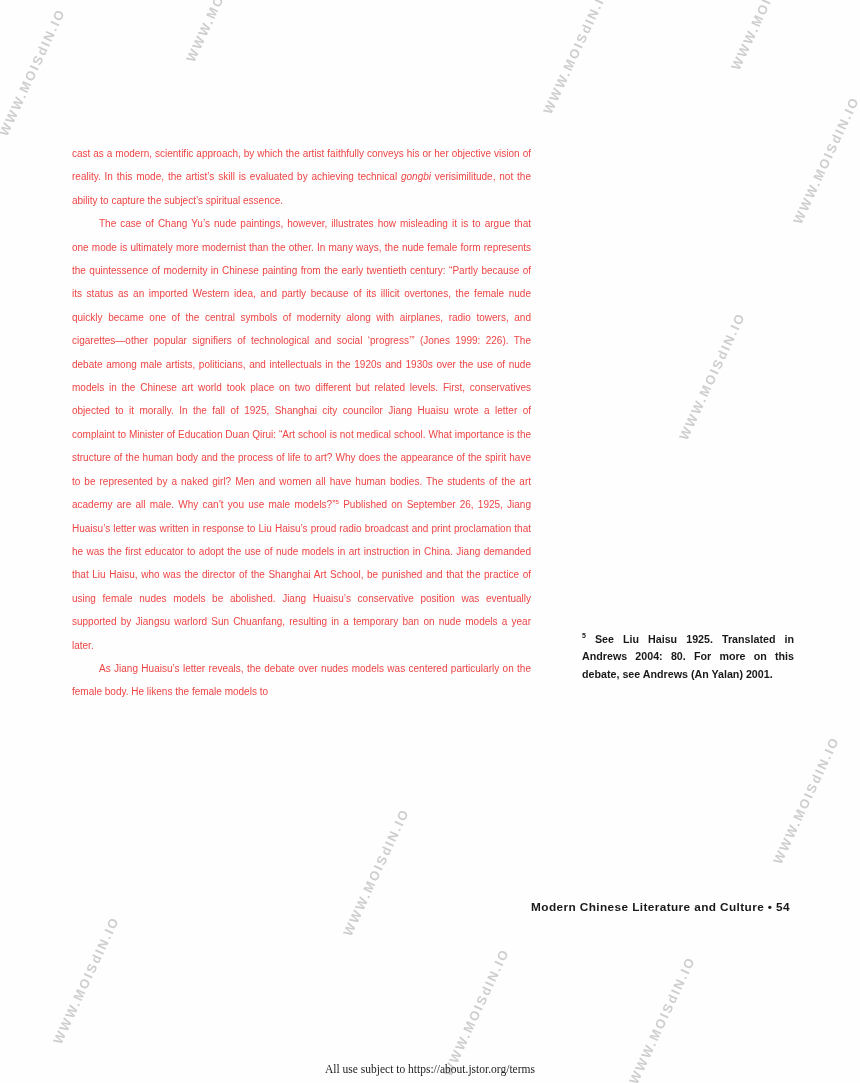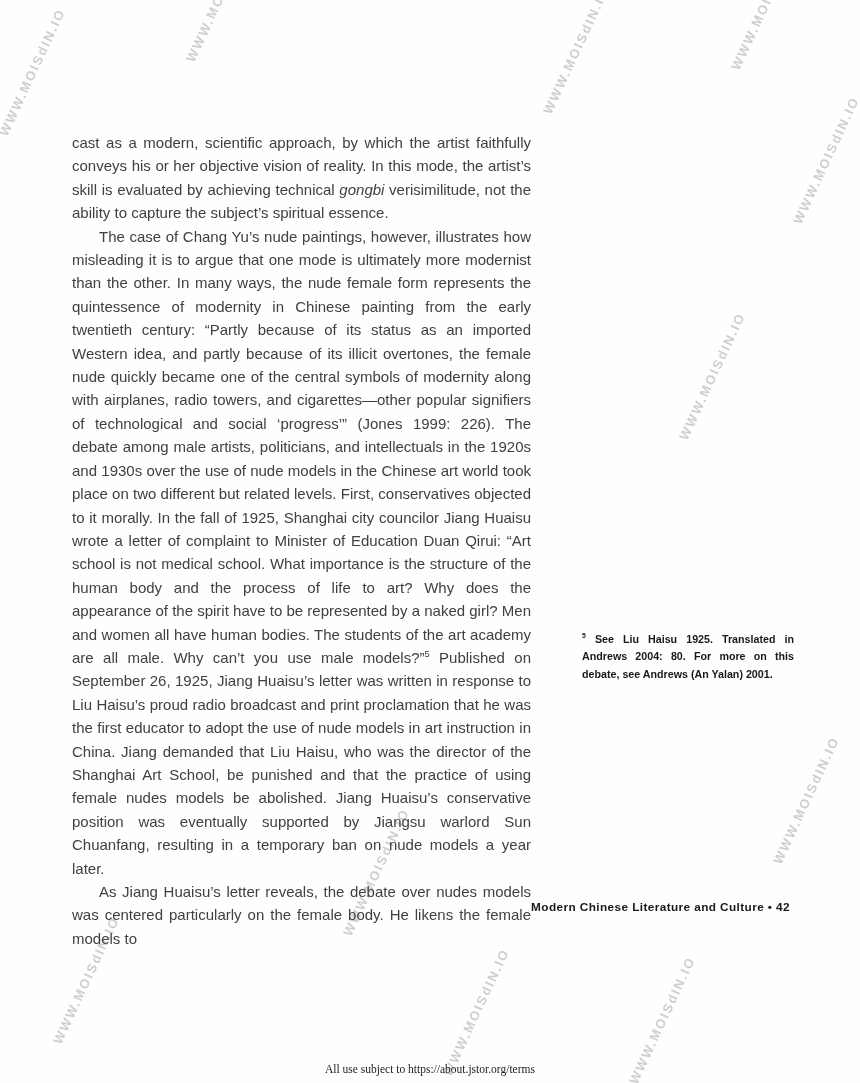--- a/index.html
+++ b/index.html
@@ -10,26 +10,26 @@
     background: #fefefe;
     overflow: hidden;
     font-family: "Liberation Sans", sans-serif;
     color: #1c1c1c;
   }
 
   
   .text-column {
     position: absolute;
     left: 72px;
-    top: 131px;
+    top: 142px;
     width: 459px;
-    font-size: 15px;
+    font-size: 10px;
     line-height: 23.4px;
     text-align: justify;
-    color: #404040;
+    color: #ef4444;
   }
   .text-column p { margin: 0; }
   .text-column p.indent { text-indent: 27px; }
   .text-column sup { font-size: 0.62em; line-height: 0; }
   .text-column i { font-style: italic; }
 
   
   .footnote {
     position: absolute;
     left: 582px;
@@ -115,17 +115,17 @@
   <span class="wm wm11">WWW.MOISdIN.IO</span>
 
   <div class="text-column">
     <p><span>cast as a modern, scientific approach, by which the artist faithfully conveys his or her objective vision of reality. In this mode, the artist’s skill is evaluated by achieving technical </span><i>gongbi</i><span> verisimilitude, not the ability to capture the subject’s spiritual essence.</span></p>
     <p class="indent"><span>The case of Chang Yu’s nude paintings, however, illustrates how misleading it is to argue that one mode is ultimately more modernist than the other. In many ways, the nude female form represents the quintessence of modernity in Chinese painting from the early twentieth century: “Partly because of its status as an imported Western idea, and partly because of its illicit overtones, the female nude quickly became one of the central symbols of modernity along with airplanes, radio towers, and cigarettes—other popular signifiers of technological and social ‘progress’” (Jones 1999: 226). The debate among male artists, politicians, and intellectuals in the 1920s and 1930s over the use of nude models in the Chinese art world took place on two different but related levels. First, conservatives objected to it morally. In the fall of 1925, Shanghai city councilor Jiang Huaisu wrote a letter of complaint to Minister of Education Duan Qirui: “Art school is not medical school. What importance is the structure of the human body and the process of life to art? Why does the appearance of the spirit have to be represented by a naked girl? Men and women all have human bodies. The students of the art academy are all male. Why can’t you use male models?”</span><sup>5</sup><span> Published on September 26, 1925, Jiang Huaisu’s letter was written in response to Liu Haisu’s proud radio broadcast and print proclamation that he was the first educator to adopt the use of nude models in art instruction in China. Jiang demanded that Liu Haisu, who was the director of the Shanghai Art School, be punished and that the practice of using female nudes models be abolished. Jiang Huaisu’s conservative position was eventually supported by Jiangsu warlord Sun Chuanfang, resulting in a temporary ban on nude models a year later.</span></p>
     <p class="indent"><span>As Jiang Huaisu’s letter reveals, the debate over nudes models was centered particularly on the female body. He likens the female models to</span></p>
   </div>
 
   <div class="footnote"><sup>5</sup><span> See Liu Haisu 1925. Translated in Andrews 2004: 80. For more on this debate, see Andrews (An Yalan) 2001.</span></div>
 
-  <div class="journal-footer">Modern Chinese Literature and Culture • 42</div>
+  <div class="journal-footer">Modern Chinese Literature and Culture • 54</div>
 
   <div class="jstor-line jstor-line-2">All use subject to https://about.jstor.org/terms</div>
 
 </div>
 
 </body></html>

